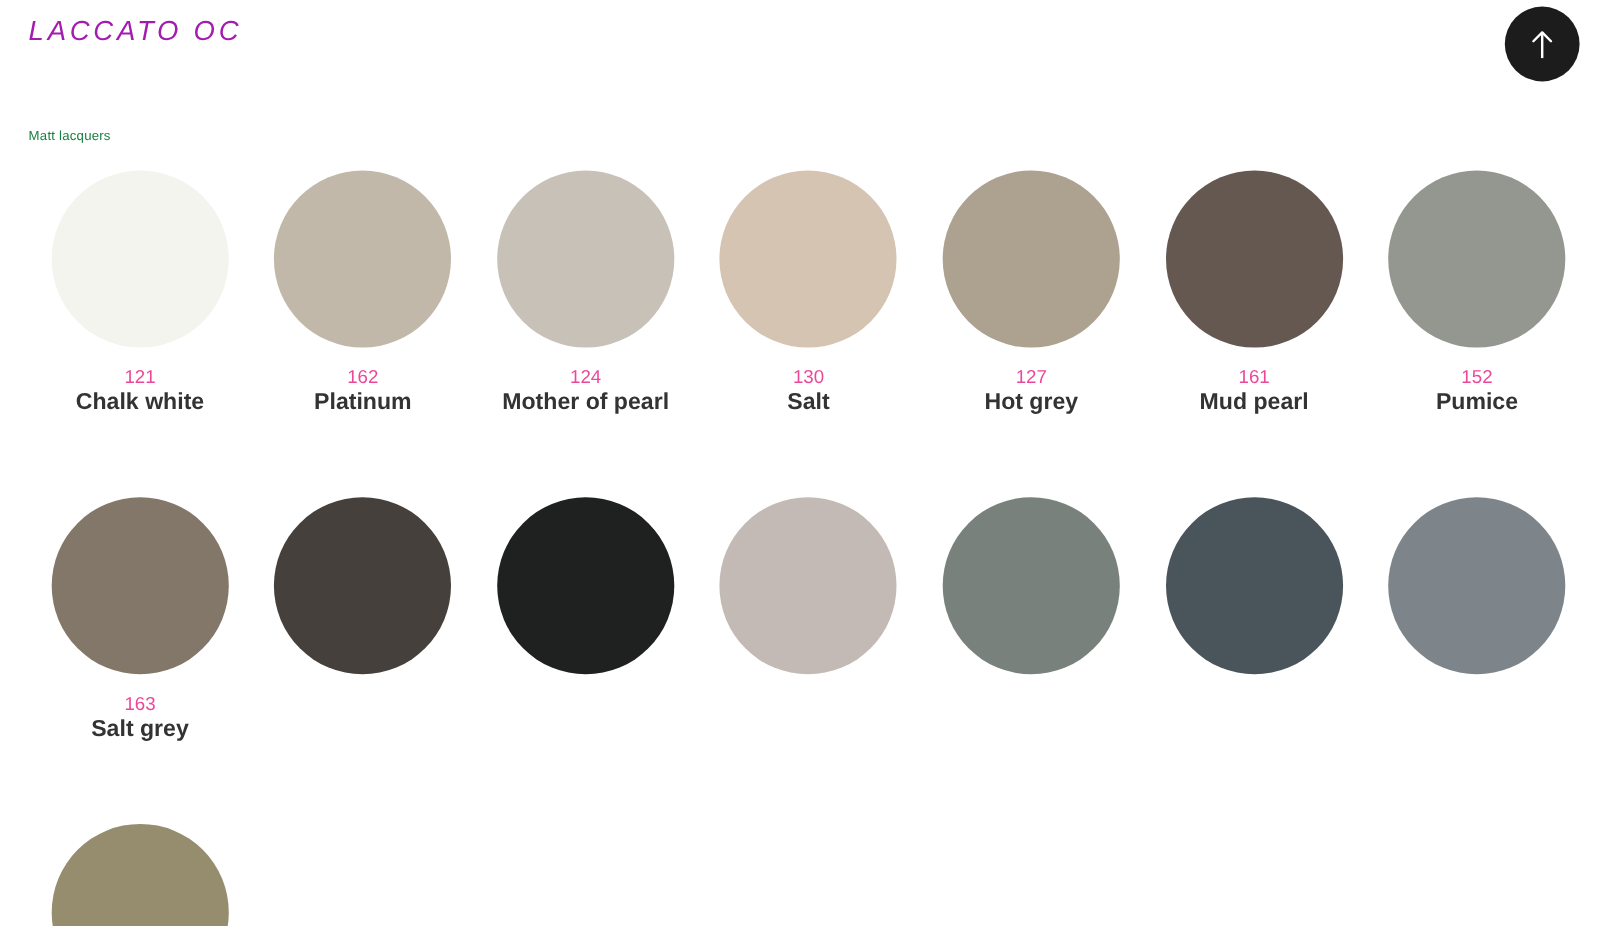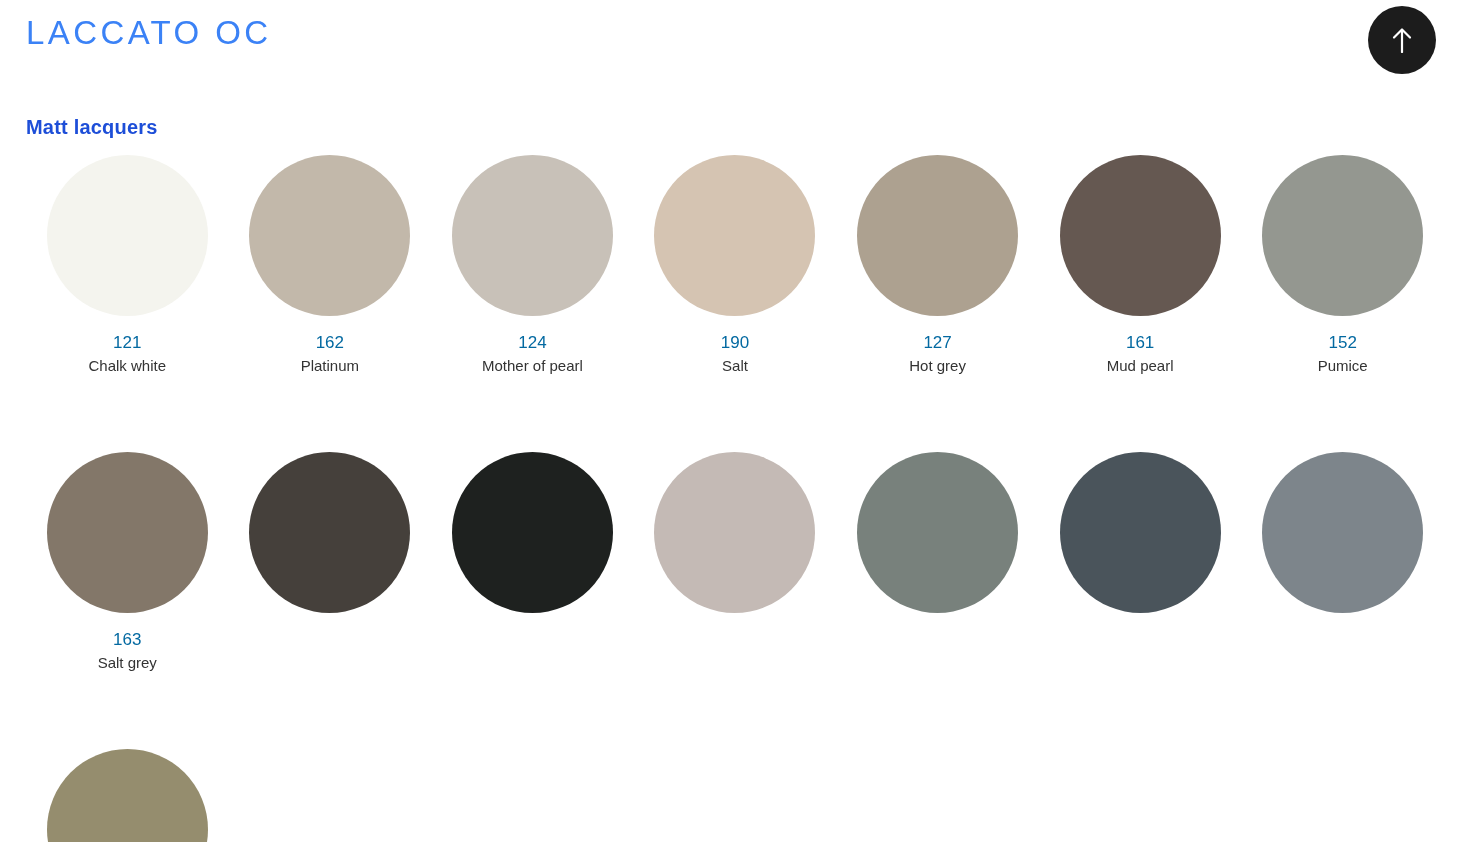--- a/index.html
+++ b/index.html
@@ -23,25 +23,26 @@
     top: 0;
     left: 0;
     width: 1470px;
     height: 96px;
   }
 
   .page-title {
     position: absolute;
     left: 26px;
     top: 14px;
-    font-size: 33px;
+    font-size: 25px;
     font-weight: 400;
     letter-spacing: 3.4px;
-    color: #3b82f6;
+    color: #a21caf;
     white-space: nowrap;
+    font-style: italic;
   }
 
   .scroll-top-button {
     position: absolute;
     right: 34px;
     top: 6px;
     width: 68px;
     height: 68px;
     border-radius: 50%;
     background: #1c1c1c;
@@ -53,24 +54,24 @@
     padding: 0;
   }
 
   .scroll-top-button svg { display: block; }
 
   
   .section-label {
     position: absolute;
     left: 26px;
     top: 116px;
-    font-size: 20px;
-    font-weight: 700;
+    font-size: 12px;
+    font-weight: 400;
     letter-spacing: 0.2px;
-    color: #1d4ed8;
+    color: #15803d;
   }
 
   
   .swatch-grid {
     position: absolute;
     left: 26px;
     top: 155px;
     width: 1418px;
     display: grid;
     grid-template-columns: repeat(7, 1fr);
@@ -89,28 +90,28 @@
     height: 161px;
     border-radius: 50%;
     flex: none;
   }
 
   .swatch-code {
     margin-top: 15px;
     font-size: 17px;
     line-height: 23px;
     font-weight: 400;
-    color: #0369a1;
+    color: #ec4899;
     text-align: center;
   }
 
   .swatch-name {
-    font-size: 15px;
+    font-size: 21px;
     line-height: 24px;
-    font-weight: 400;
+    font-weight: 700;
     color: #333333;
     text-align: center;
     white-space: nowrap;
   }
 </style>
 </head>
 <body>
 
 <header class="page-header">
   <h1 class="page-title">LACCATO OC</h1>
@@ -137,21 +138,21 @@
       <div class="swatch-code">162</div>
       <div class="swatch-name">Platinum</div>
     </div>
     <div class="swatch-cell">
       <div class="swatch-disc" style="background: rgb(200, 193, 184);"></div>
       <div class="swatch-code">124</div>
       <div class="swatch-name">Mother of pearl</div>
     </div>
     <div class="swatch-cell">
       <div class="swatch-disc" style="background: rgb(213, 196, 178);"></div>
-      <div class="swatch-code">190</div>
+      <div class="swatch-code">130</div>
       <div class="swatch-name">Salt</div>
     </div>
     <div class="swatch-cell">
       <div class="swatch-disc" style="background: rgb(173, 161, 144);"></div>
       <div class="swatch-code">127</div>
       <div class="swatch-name">Hot grey</div>
     </div>
     <div class="swatch-cell">
       <div class="swatch-disc" style="background: rgb(101, 88, 81);"></div>
       <div class="swatch-code">161</div>

